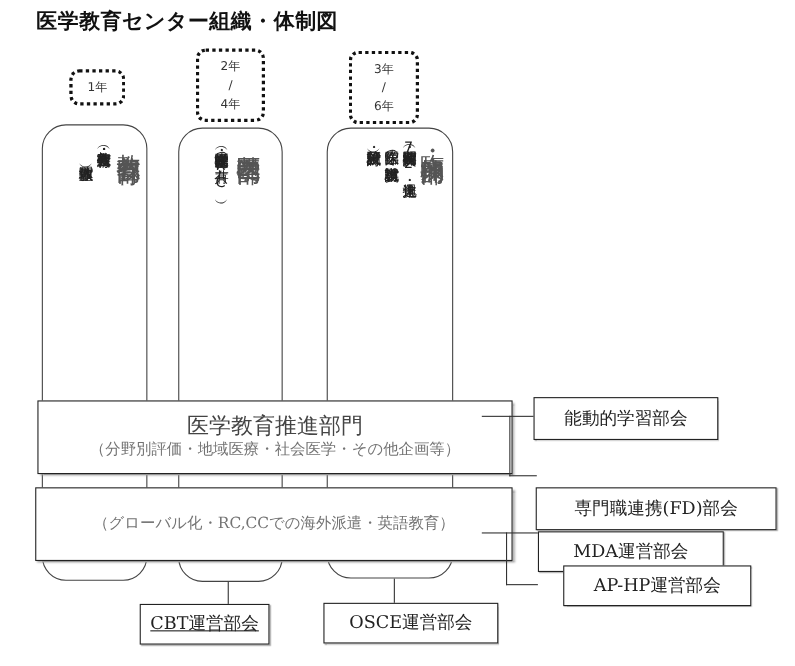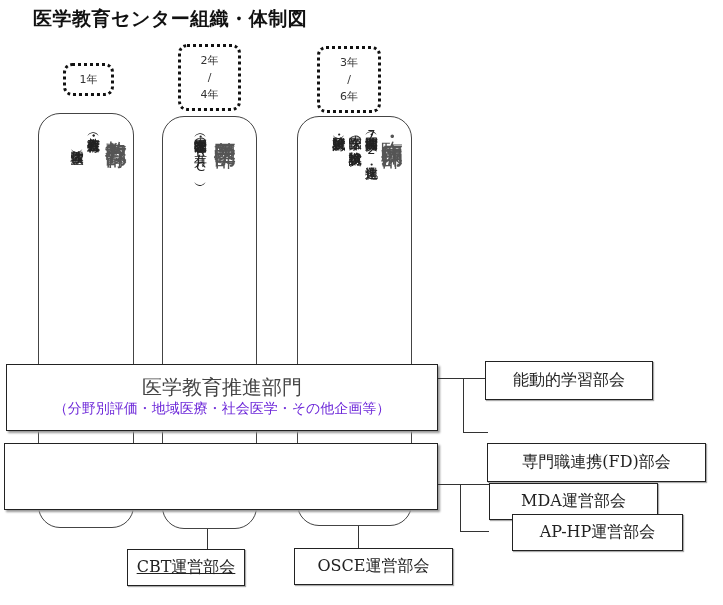--- a/index.html
+++ b/index.html
@@ -9,23 +9,23 @@
   .title { left: 33px; top: 6px; font-family: "DejaVu Sans", sans-serif; font-weight: bold;
            font-size: 19px; letter-spacing: 0.5px; color: #111; white-space: nowrap; }
   .year { border: 3px dotted #111; border-radius: 9px; background: #fff;
           font-family: "DejaVu Sans", sans-serif; font-size: 11px; color: #333;
           display: flex; flex-direction: column; align-items: center; justify-content: center; line-height: 1.55; }
   .col { border: 1.5px solid #444; border-radius: 22px; background: #fff; }
   .vt { position: absolute; writing-mode: vertical-rl; text-orientation: upright; white-space: nowrap; }
   .col-main { font-family: "DejaVu Sans", sans-serif; font-size: 22px; color: #555; letter-spacing: 1px; line-height: 1; }
   .col-sub  { font-family: "DejaVu Sans", sans-serif; font-size: 13px; color: #222; line-height: 1.25; white-space: pre; }
   .wide { border: 1.5px solid #222; background: #fff; box-shadow: 2px 2px 2px #999;
-          display: flex; flex-direction: column; align-items: center; justify-content: center; }
+          display: flex; flex-direction: column; align-items: center; justify-content: center; margin-left: 28px; }
   .wide .m { font-size: 20px; color: #444; line-height: 1.2; }
-  .wide .s { font-size: 14px; color: #6d28d9; line-height: 1.5; font-family: Liberation Mono, monospace; }
+  .wide .s { font-size: 14px; color: #737373; line-height: 1.5; }
   .box { border: 1.5px solid #222; background: #fff; box-shadow: 1px 1px 1px #aaa;
          display: flex; align-items: center; justify-content: center; font-size: 16px; color: #222; white-space: nowrap; }
   .ln { position: absolute; background: #333; }
 </style>
 </head>
 <body>
 
 <div class="abs title">医学教育センター組織・体制図</div>
 
 <div class="abs year" style="left:63px;top:63px;width:51px;height:33px;">
@@ -56,20 +56,21 @@
   <div class="vt col-sub" style="right:32px;top:10px;">（病棟実習問題共有・72週化推進・
 臨床医学の検討・実力試験・卒試・
 国試対策・試験分析）</div>
 </div>
 
 <div class="abs wide" style="left:6px;top:364px;width:432px;height:67px;">
   <div class="m">医学教育推進部門</div>
   <div class="s">（分野別評価・地域医療・社会医学・その他企画等）</div>
 </div>
 <div class="abs wide" style="left:4px;top:443px;width:434px;height:67px;">
+  <div class="s">（グローバル化・RC,CCでの海外派遣・英語教育）</div>
 </div>
 
 <div class="ln" style="left:438px;top:378px;width:48px;height:1px;"></div>
 <div class="ln" style="left:463px;top:378px;width:1px;height:55px;"></div>
 <div class="ln" style="left:463px;top:432px;width:25px;height:1px;"></div>
 
 <div class="ln" style="left:438px;top:484px;width:51px;height:1px;"></div>
 <div class="ln" style="left:460px;top:484px;width:1px;height:48px;"></div>
 <div class="ln" style="left:460px;top:531px;width:29px;height:1px;"></div>
 

